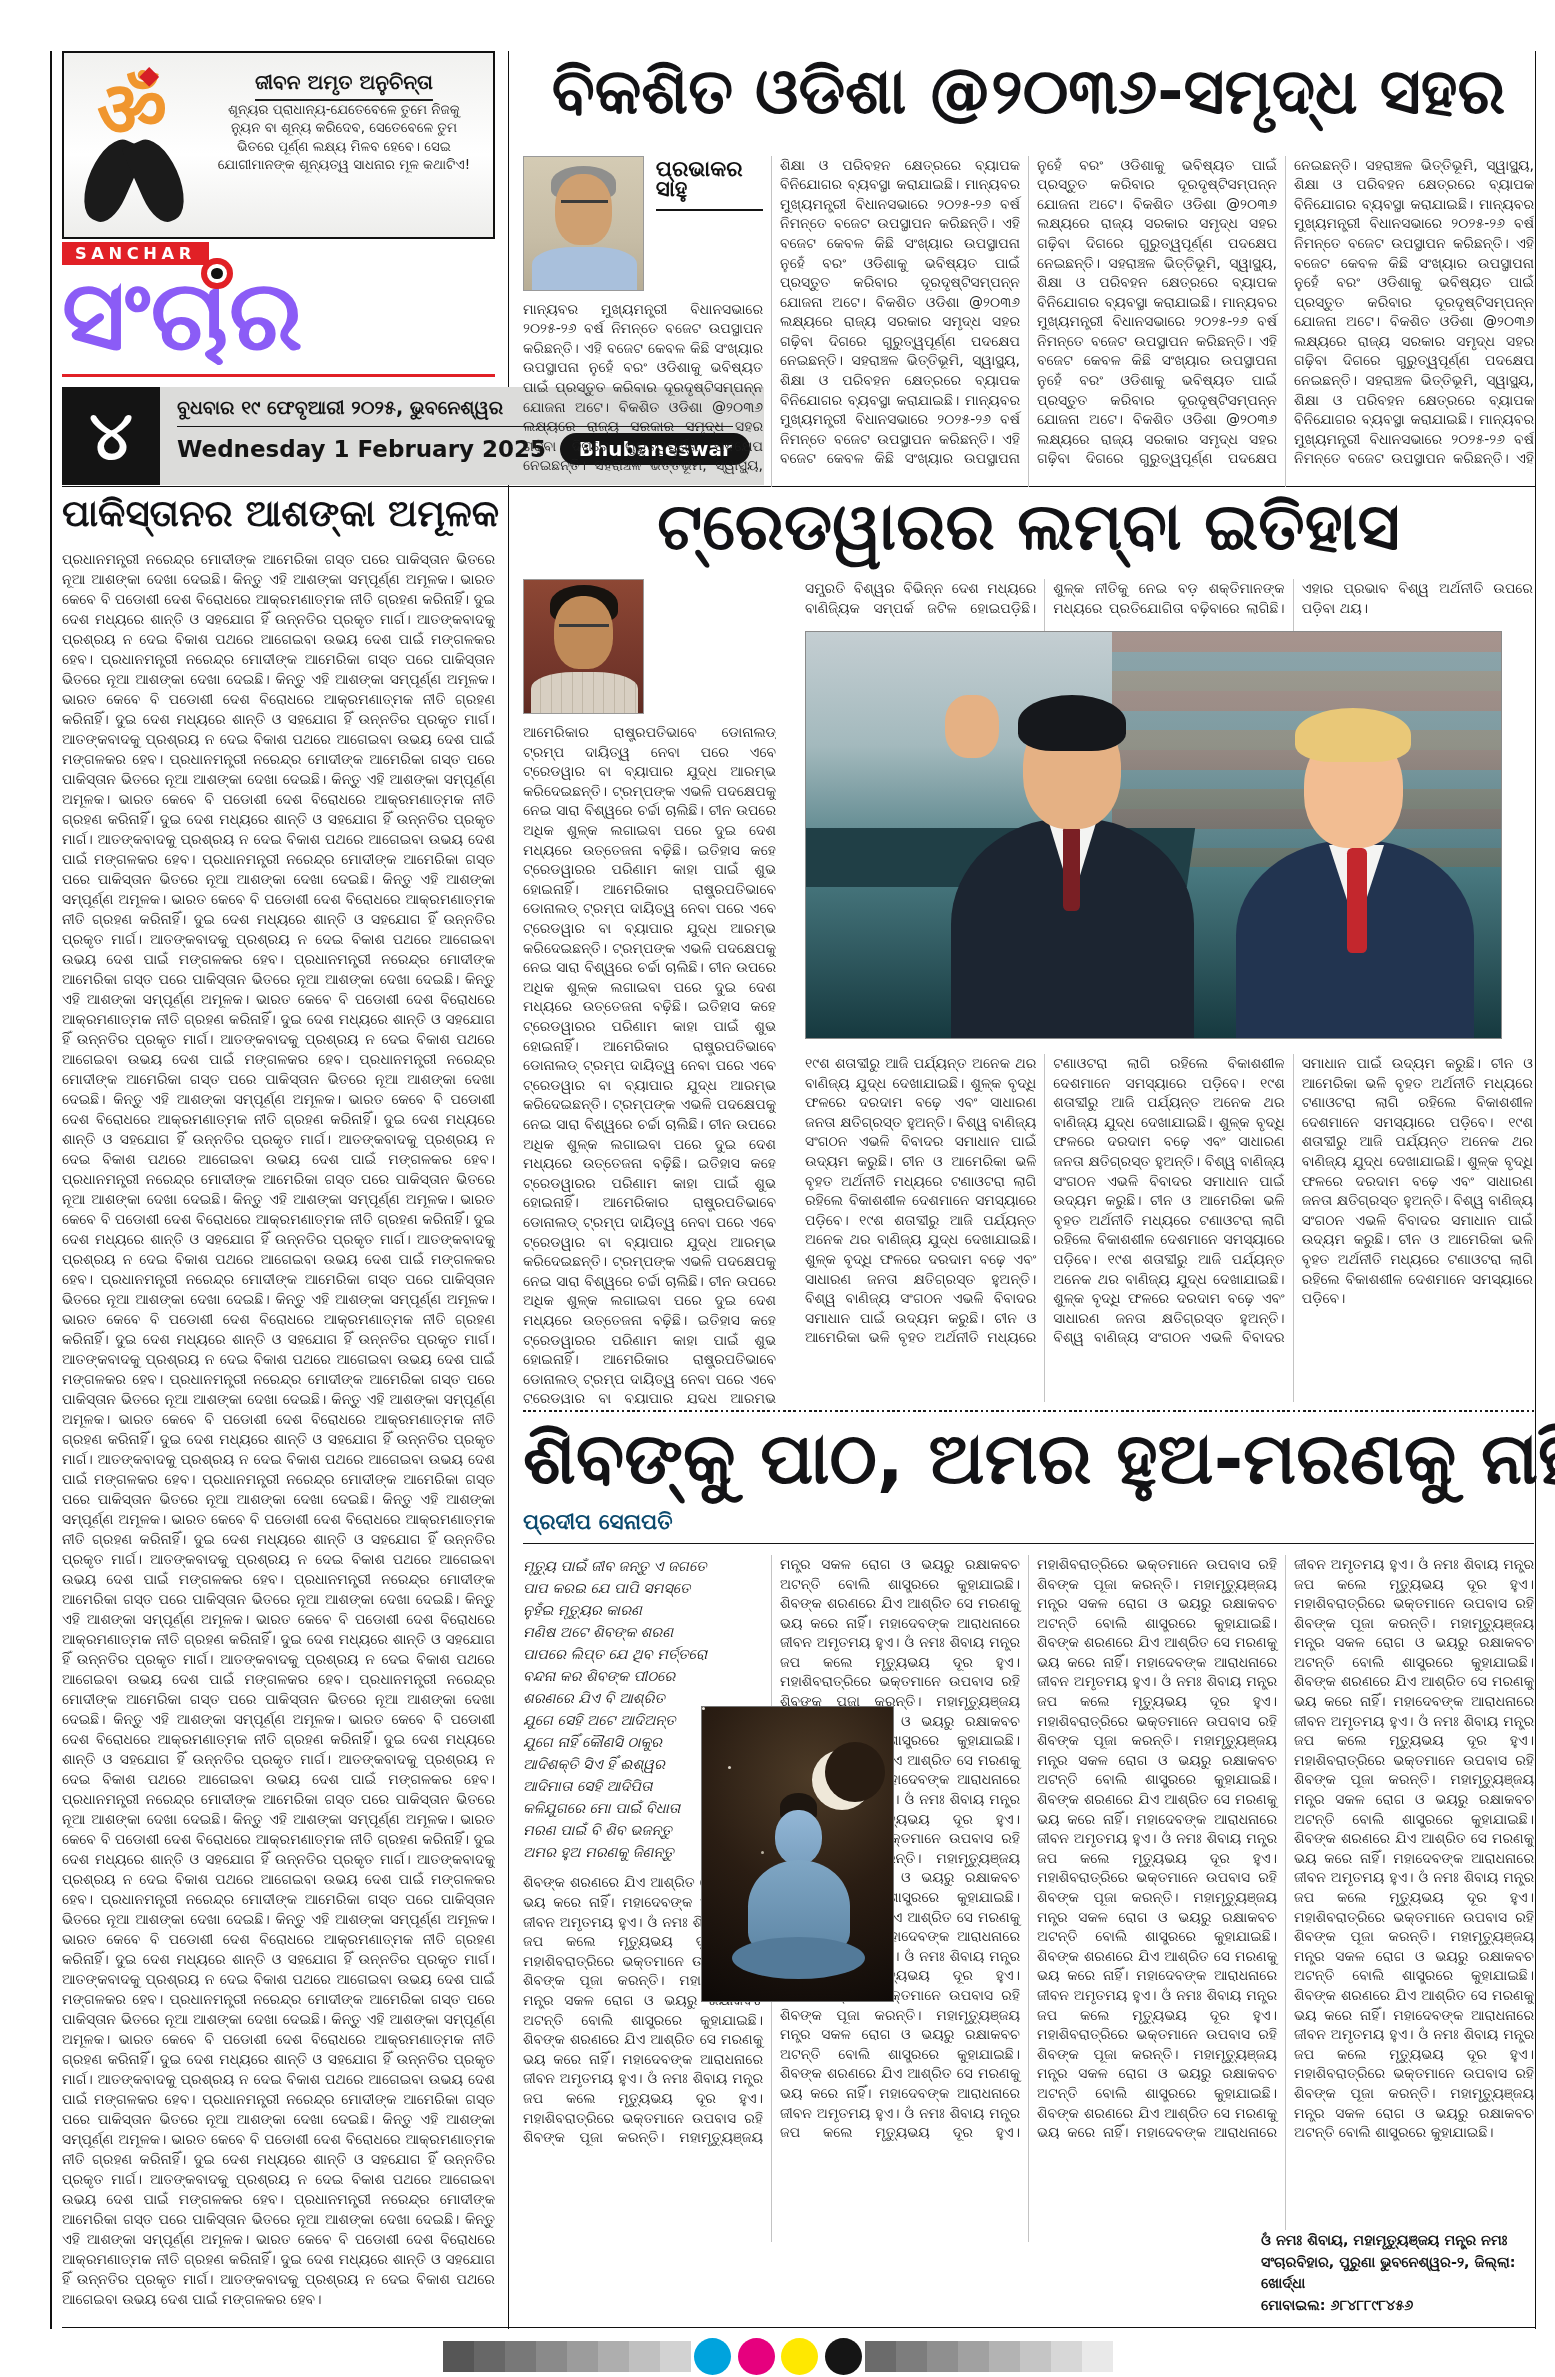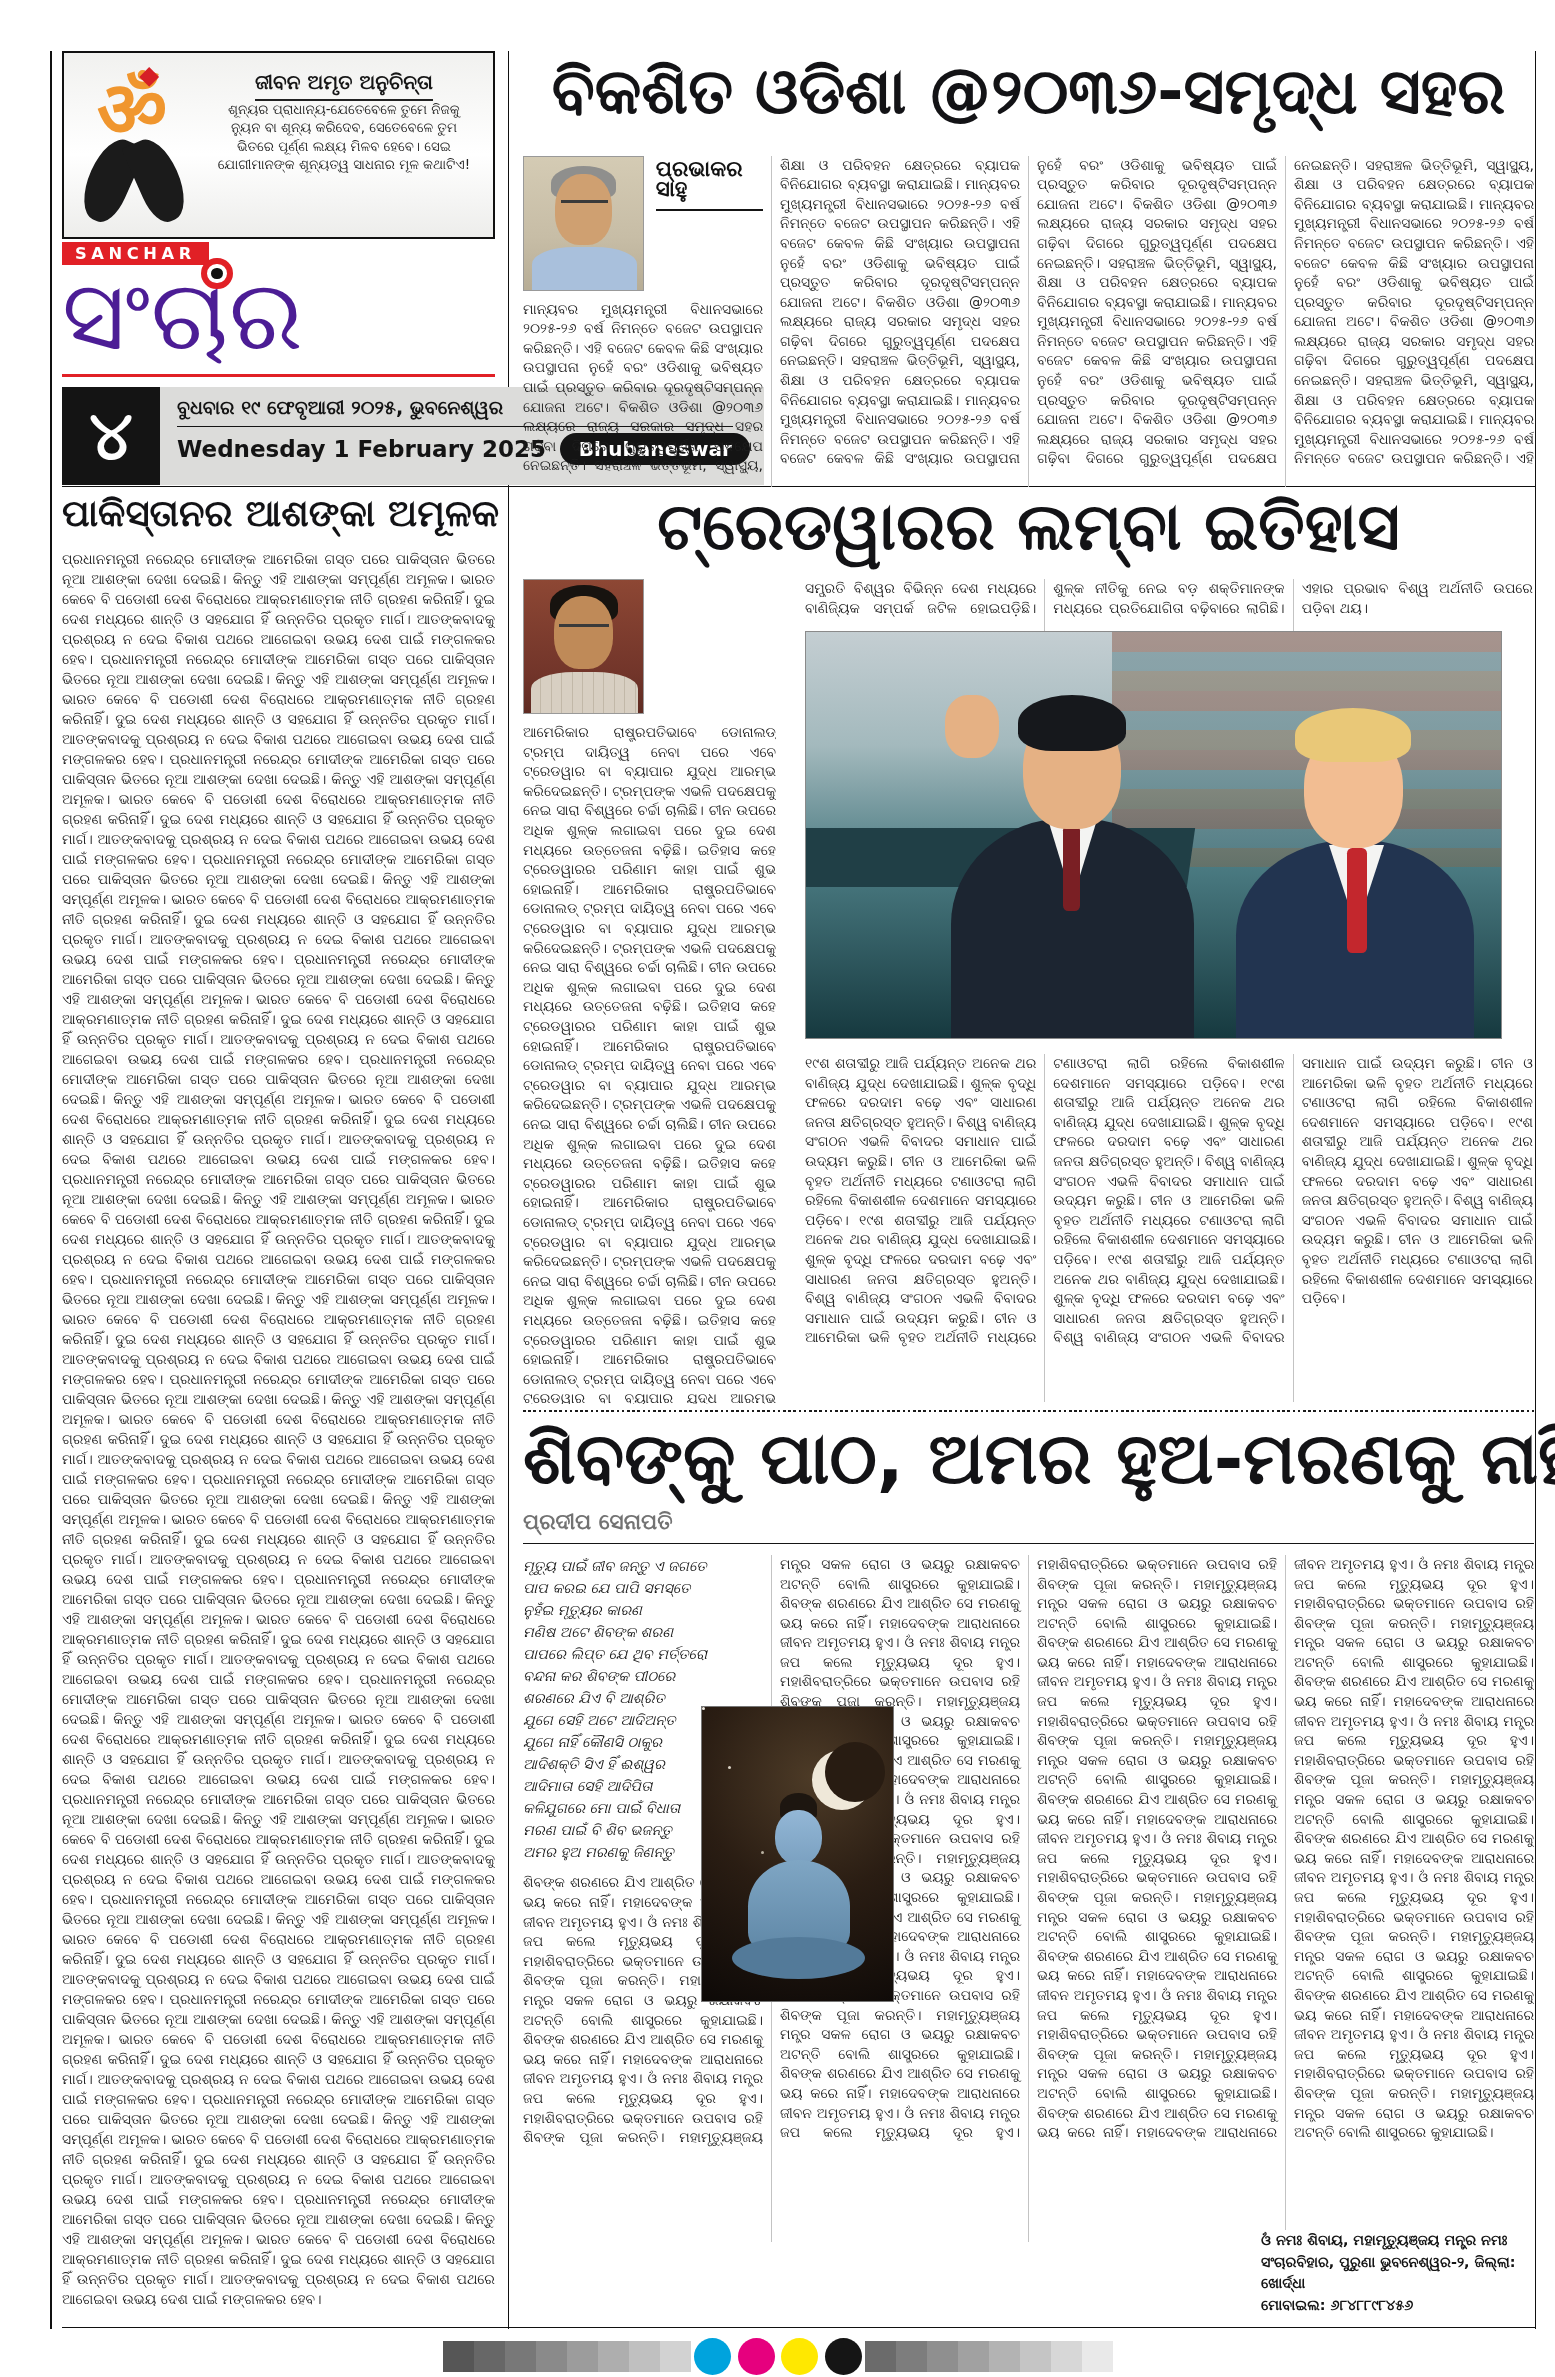--- a/index.html
+++ b/index.html
@@ -23,21 +23,21 @@
   .hand{position:absolute;width:42px;height:86px;background:#1b1b1b;}
   .hand-left{left:25px;top:84px;border-radius:90% 10% 70% 95%;transform:rotate(24deg);}
   .hand-right{left:73px;top:84px;border-radius:10% 90% 95% 70%;transform:rotate(-24deg);}
   .slogan{flex:1;padding:17px 11.8px 0 2.6px;text-align:center;}
   .slogan-title{font-size:20px;font-weight:bold;color:#161616;padding-bottom:5.2px;
     border-bottom:2px solid #222;display:inline-block;}
   .slogan-line{font-size:13.4px;line-height:18.3px;color:#222;}
   .brand{position:absolute;left:62px;top:242px;width:433px;text-align:left;}
   .brand-tag{display:inline-block;background:#e12026;color:#fff;font-weight:bold;font-size:16.3px;
     letter-spacing:4.6px;padding:2px 13px;}
-  .brand-title{font-size:97px;line-height:1.05;font-weight:400;color:#4c1d95;letter-spacing:0.7px;}
+  .brand-title{font-size:97px;line-height:1.05;font-weight:700;color:#8b5cf6;letter-spacing:0.7px;}
   .red-ring{position:absolute;left:139px;top:15.7px;width:19.6px;height:19.6px;border:6.5px solid #e12026;
     border-radius:50%;background:#fff;}
   .red-ring::after{content:"";position:absolute;left:3.9px;top:3.9px;width:11.8px;height:11.8px;border-radius:50%;background:#111;}
   .red-rule{position:absolute;left:62px;top:374px;width:433px;height:3.3px;background:#e12026;}
   .date-bar{position:absolute;left:62px;top:387px;width:433px;height:98px;display:flex;}
   .page-num{width:98px;background:#141414;color:#fff;display:flex;align-items:center;justify-content:center;
     font-size:68px;font-weight:bold;flex:none;}
   .date-box{flex:1;background:#dcdcda;padding:9.1px 14.4px 6.5px 17px;box-sizing:border-box;}
   .date-odia{font-size:19px;font-weight:bold;color:#141414;}
   .date-box hr{border:none;border-top:1.3px solid #141414;margin:6.5px 0 6.5px 0;width:97%;}
@@ -102,21 +102,21 @@
     box-shadow:26px 59px 0 #d9d2c4,-39px 105px 0 #cfc6b4,59px 144px 0 #b9b0a0,-19.6px 26px 0 #efe9dc;}
   .sh-head{position:absolute;left:73px;top:103px;width:47px;height:55px;border-radius:48%;
     background:linear-gradient(180deg,#93b7d6,#7aa0c0);}
   .sh-hairknot{position:absolute;left:78px;top:86px;width:37px;height:27.4px;border-radius:50% 50% 20% 20%;background:#1d1610;}
   .sh-body{position:absolute;left:46px;top:153px;width:102px;height:93px;border-radius:50% 50% 22% 22%;
     background:linear-gradient(180deg,#7fa6c4,#5f87a6);}
   .sh-legs{position:absolute;left:30px;top:230px;width:133px;height:42px;border-radius:50%;background:#537a99;}
   
   .art-bot{position:absolute;left:523px;top:1419px;width:1011px;height:915px;}
   .art-bot .headline{font-size:71px;}
-  .bot-byline{margin-top:10.5px;font-size:21.6px;font-weight:bold;color:#737373;}
+  .bot-byline{margin-top:10.5px;font-size:21.6px;font-weight:bold;color:#0c4a6e;}
   .bot-rule{margin-top:9.1px;height:1.3px;background:#151515;width:100%;}
   .bot-cols{margin-top:10.5px;height:687px;column-count:4;column-gap:17px;column-rule:0.7px solid #c3c3c3;}
   .verse{font-style:italic;font-size:14.4px;line-height:22px;color:#181818;break-inside:avoid;margin-bottom:10.5px;}
   .bot-footer{position:absolute;left:738px;top:811px;width:273px;background:#fff;
     font-size:14.4px;line-height:21.6px;font-weight:bold;color:#141414;}
   
   .art-left{position:absolute;left:62px;top:493px;width:433px;}
   .art-left .headline{font-size:37px;text-align:left;white-space:nowrap;}
   .art-left .body-text{margin-top:14.4px;height:1764px;font-size:14px;line-height:20px;}
   

